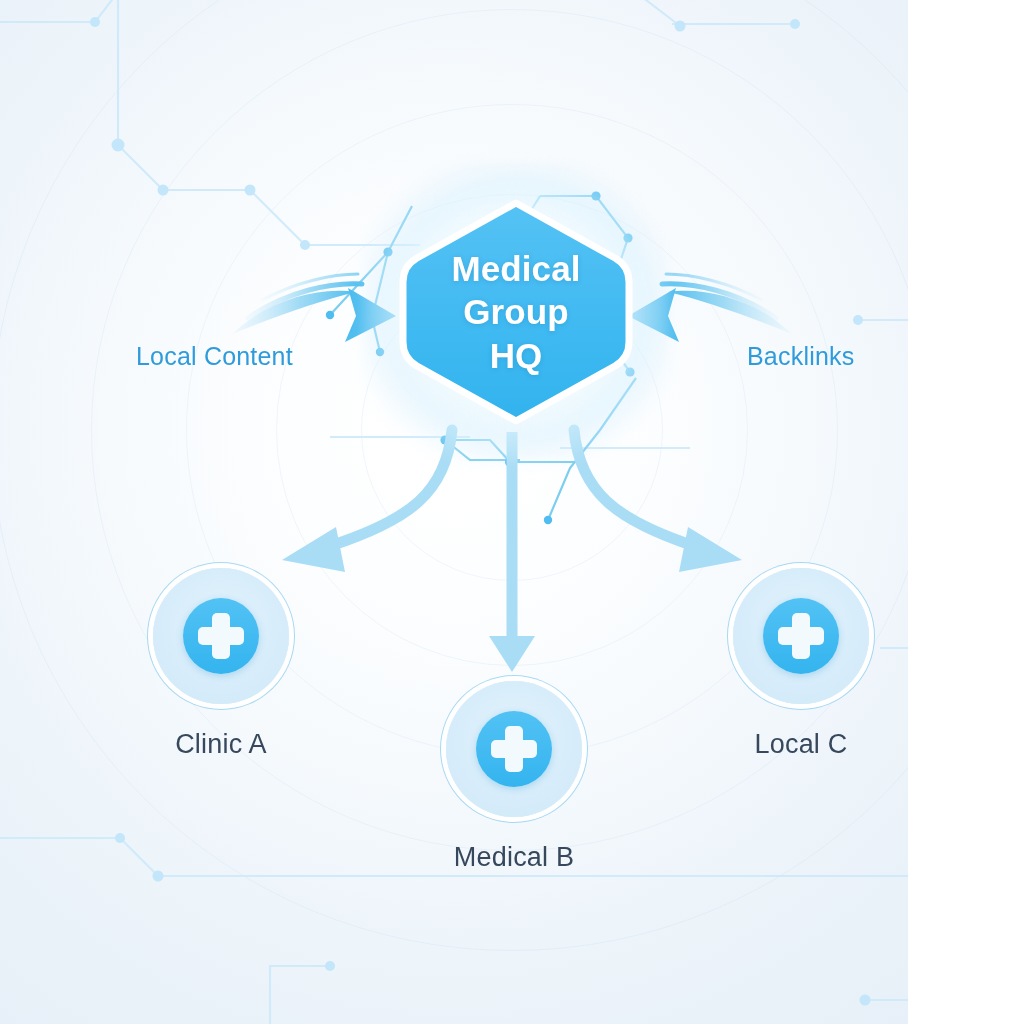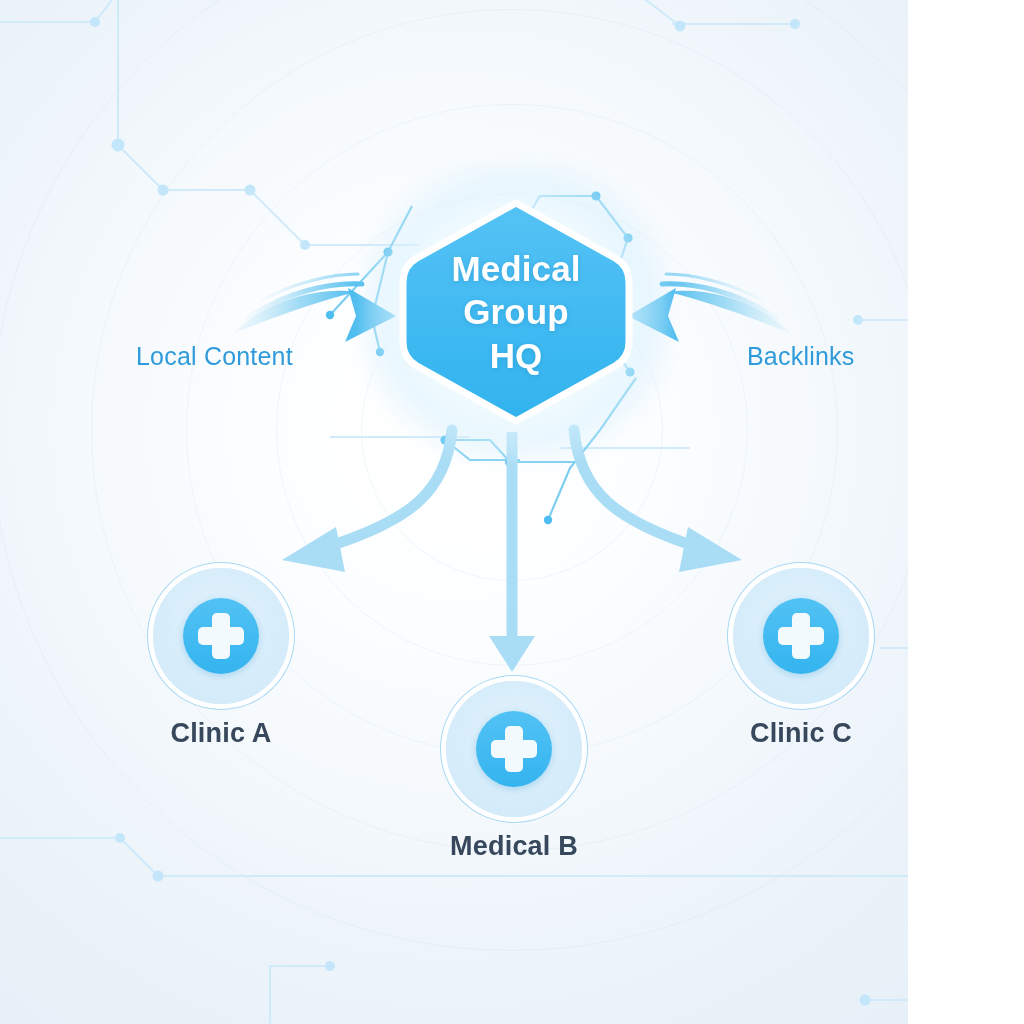--- a/index.html
+++ b/index.html
@@ -138,24 +138,24 @@
     transform: translate(-50%, -50%);
   }
   .cross-h {
     left: 50%;
     top: 50%;
     width: 46px;
     height: 18px;
     transform: translate(-50%, -50%);
   }
   .clinic-name {
-    margin-top: 6px;
+    margin-top: 17px;
     color: #37485c;
     font-size: 27px;
-    font-weight: 700;
+    font-weight: 400;
     letter-spacing: 0.2px;
     white-space: nowrap;
   }
   #clinic-a { left: 138px; top: 560px; }
   #clinic-b { left: 431px; top: 673px; }
   #clinic-c { left: 718px; top: 560px; }
 
   
   .sparkle {
     position: absolute;
@@ -347,20 +347,20 @@
   </div>
 
   <div class="clinic" id="clinic-c">
     <div class="clinic-badge">
       <div class="clinic-halo"></div>
       <div class="clinic-core">
         <div class="cross-v"></div>
         <div class="cross-h"></div>
       </div>
     </div>
-    <div class="clinic-name">Clinic C</div>
+    <div class="clinic-name">Local C</div>
   </div>
 
   <svg class="sparkle" viewBox="0 0 60 62">
     <path d="M 30 0 C 32 22 38 29 60 31 C 38 33 32 40 30 62 C 28 40 22 33 0 31 C 22 29 28 22 30 0 Z" fill="#ffffff" opacity="0.95"></path>
   </svg>
 
 </div>
 
 </body></html>

